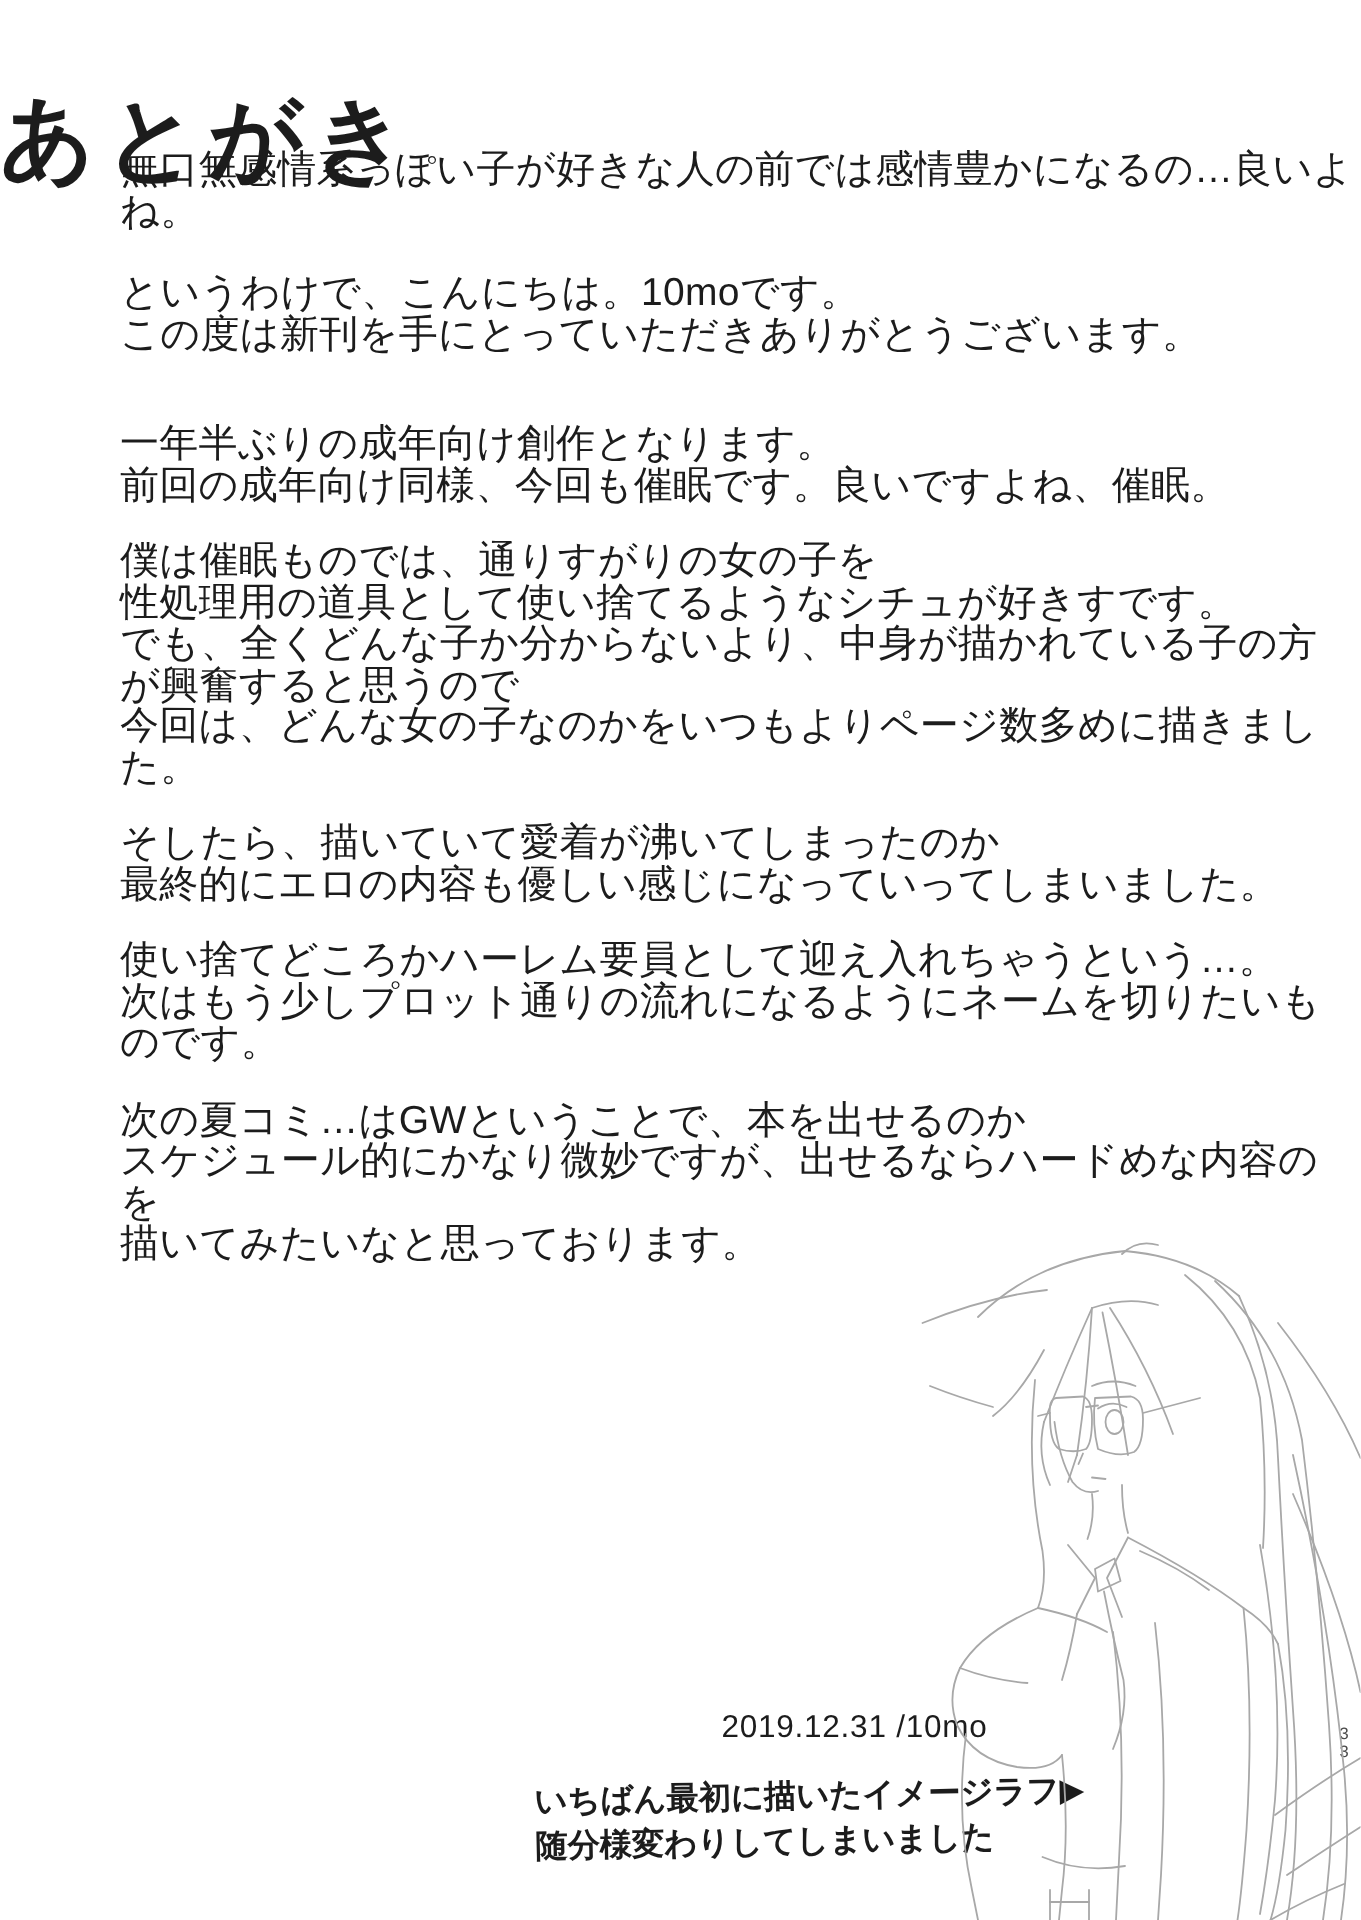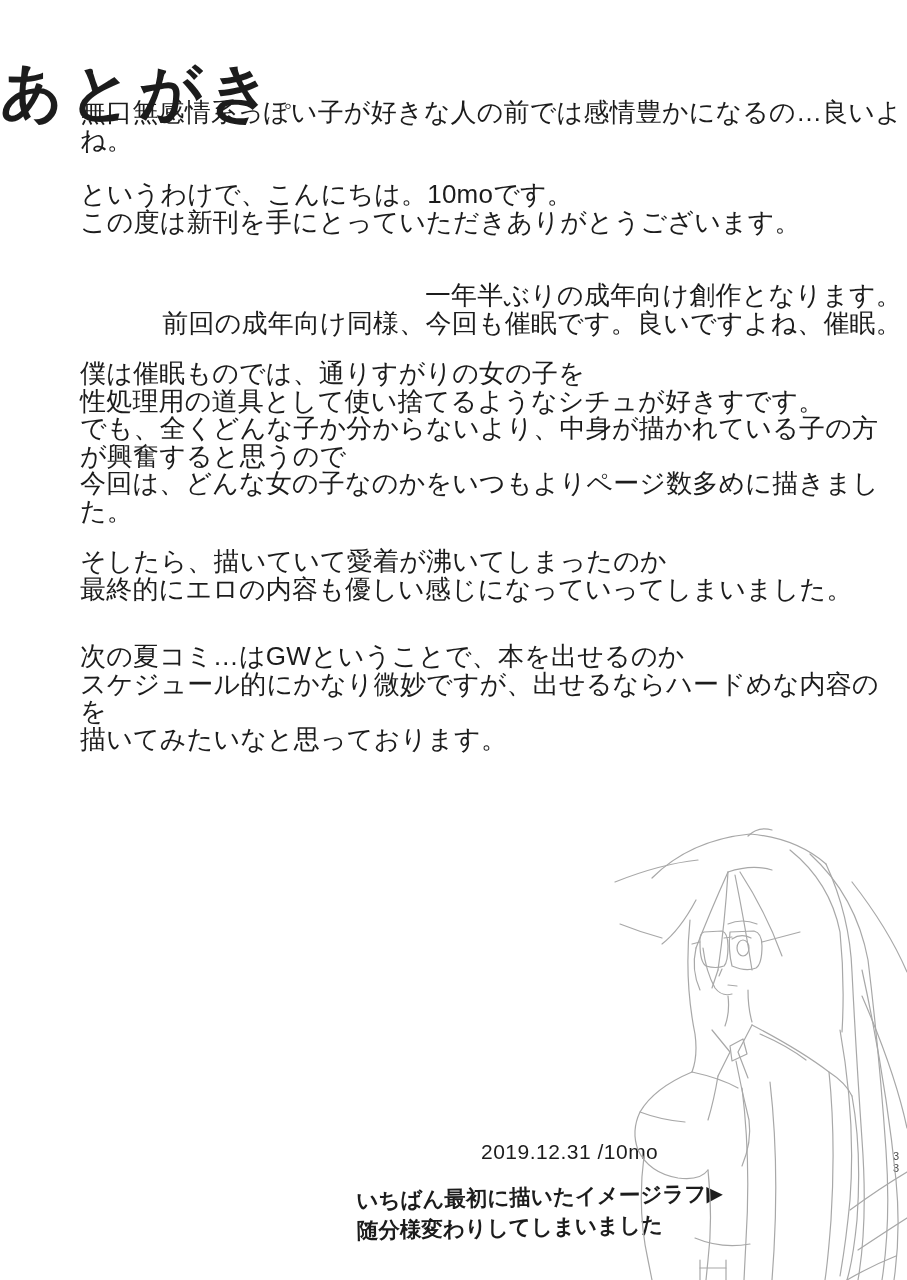--- a/index.html
+++ b/index.html
@@ -18,22 +18,22 @@
     font-family:"DejaVu Serif","Liberation Serif",serif;
     font-weight:bold;font-size:62px;letter-spacing:6px;line-height:1.1;
   }
   .afterword-body{
     position:absolute;left:80px;top:99px;width:822px;
     font-size:26px;line-height:27.5px;letter-spacing:0.2px;
   }
   .para{white-space:pre-line;margin:0 0 0 0;}
   .para + .para{margin-top:23px;}
   .para.gap-md{margin-top:27px;}
-  .para.gap-lg{margin-top:46px;text-align:right;}
-  .para.gap-xl{margin-top:40px;}
+  .para.gap-lg{margin-top:46px;}
+  .para.gap-xl{margin-top:24px;}
   .signature{
     position:absolute;left:481px;top:1140px;
     font-size:21px;letter-spacing:0.5px;
   }
   .image-caption{
     position:absolute;left:356px;top:1186px;
     font-size:21.5px;font-weight:bold;line-height:30px;
     white-space:pre-line;
     transform:rotate(-1.2deg);transform-origin:left top;
   }
@@ -58,20 +58,22 @@
   <p class="para gap-md">というわけで、こんにちは。10moです。
 この度は新刊を手にとっていただきありがとうございます。</p>
   <p class="para gap-lg">一年半ぶりの成年向け創作となります。
 前回の成年向け同様、今回も催眠です。良いですよね、催眠。</p>
   <p class="para">僕は催眠ものでは、通りすがりの女の子を
 性処理用の道具として使い捨てるようなシチュが好きすです。
 でも、全くどんな子か分からないより、中身が描かれている子の方が興奮すると思うので
 今回は、どんな女の子なのかをいつもよりページ数多めに描きました。</p>
   <p class="para">そしたら、描いていて愛着が沸いてしまったのか
 最終的にエロの内容も優しい感じになっていってしまいました。</p>
+  <p class="para">使い捨てどころかハーレム要員として迎え入れちゃうという…。
+次はもう少しプロット通りの流れになるようにネームを切りたいものです。</p>
   <p class="para gap-xl">次の夏コミ…はGWということで、本を出せるのか
 スケジュール的にかなり微妙ですが、出せるならハードめな内容のを
 描いてみたいなと思っております。</p>
 </main>
 
 <div class="signature">2019.12.31 /10mo</div>
 
 <div class="image-caption">いちばん最初に描いたイメージラフ▶
 随分様変わりしてしまいました</div>
 

